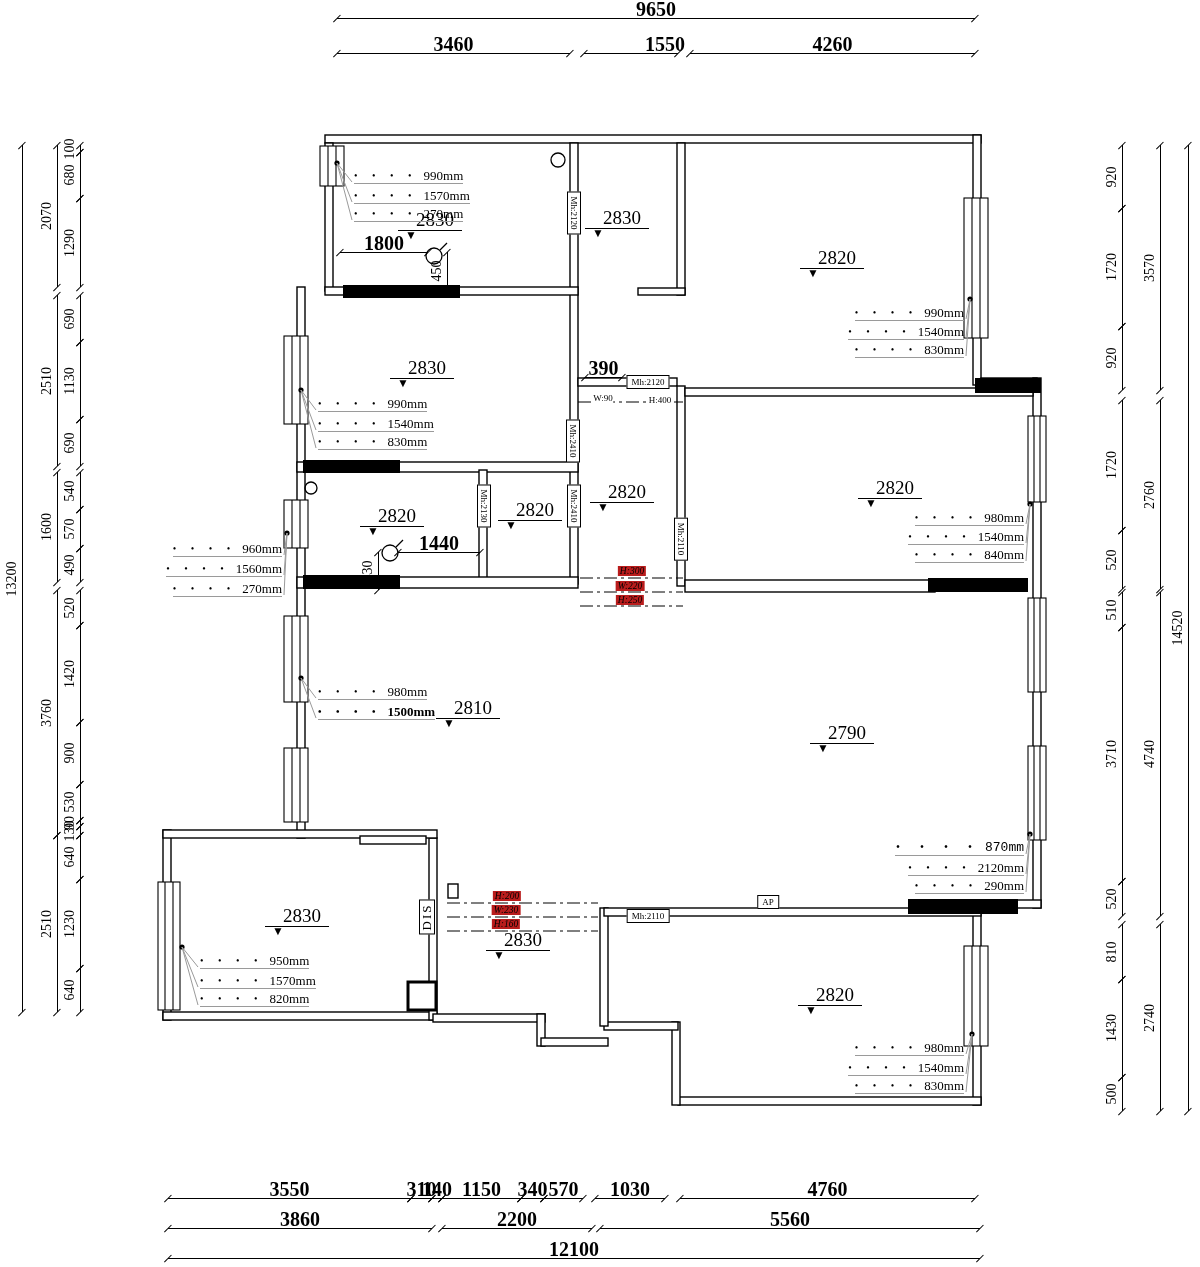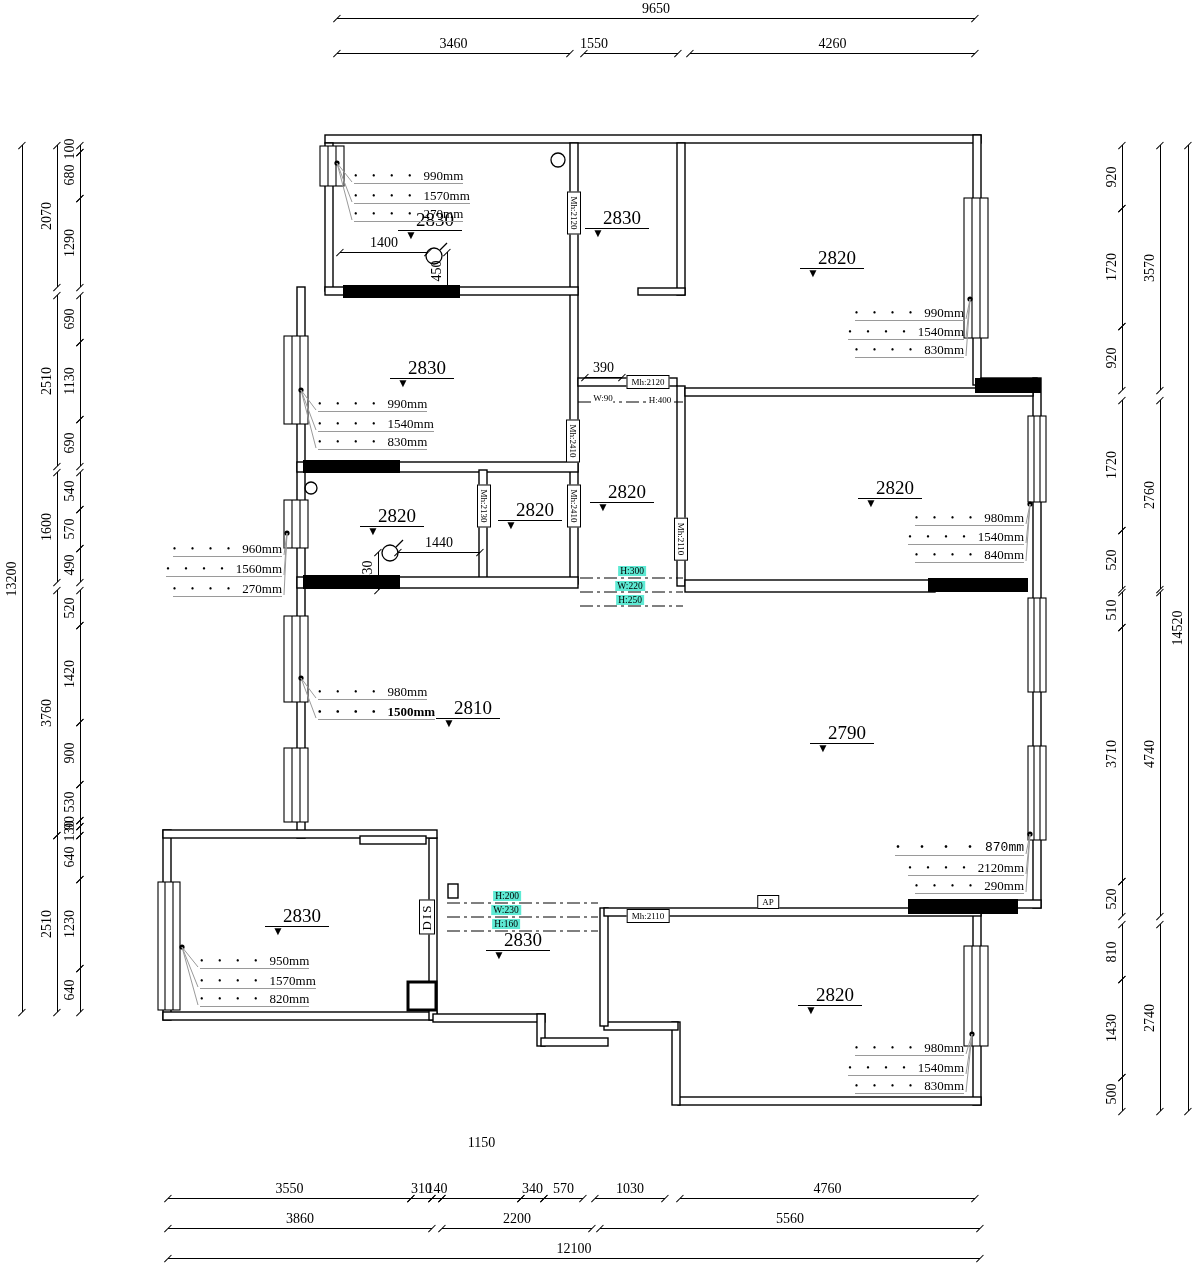--- a/index.html
+++ b/index.html
@@ -4,42 +4,42 @@
 <style>
   html,body{margin:0;padding:0;background:#fff;}
   #plan{position:relative;width:1200px;height:1267px;background:#fff;overflow:hidden;
         font-family:"Liberation Serif",serif;color:#000;}
   #walls,#ovl{position:absolute;left:0;top:0;}
   
   .dln{position:absolute;background:#000;}
   .dln.h{height:1.3px;}
   .dln.v{width:1.3px;}
   .tk{position:absolute;width:10px;height:1.3px;background:#000;transform:rotate(-45deg);}
-  .dlab{position:absolute;font-size:14px;line-height:14px;white-space:nowrap;transform:translate(-50%,0);}
+  .dlab{position:absolute;font-size:20px;line-height:14px;white-space:nowrap;transform:translate(-50%,0);font-weight:bold;}
   .dlabv{position:absolute;font-size:14px;line-height:14px;white-space:nowrap;
          transform:translate(-50%,-50%) rotate(-90deg);}
   
   .level{position:absolute;width:64px;}
   .level .t{display:block;text-align:center;font-size:19px;line-height:20px;
             border-bottom:1.6px solid #000;padding-left:10px;}
   .level .tri{position:absolute;left:7px;top:19px;font-size:12px;line-height:12px;}
   
   .lrow{position:absolute;font-size:13px;line-height:15px;white-space:nowrap;
         border-bottom:1px solid #9a9a9a;min-width:100px;}
   .lrow .dots{letter-spacing:6px;font-size:10px;vertical-align:1px;}
   .lrow .lbl{margin-left:6px;}
   
   .door{position:absolute;font-size:9px;line-height:10px;white-space:nowrap;background:#fff;
         transform:translate(-50%,-50%);}
   .door.vert{transform:translate(-50%,-50%) rotate(90deg);}
   .door.vertccw{transform:translate(-50%,-50%) rotate(-90deg);}
   .door.boxed{border:1px solid #000;padding:1px 4px;}
   .door.big{font-size:13px;letter-spacing:2px;padding:2px 3px;}
   .beamlab{position:absolute;font-size:9.5px;line-height:10px;white-space:nowrap;
-           background:#5eead4;transform:translate(-50%,0);padding:0 2px;}
+           background:#b91c1c;transform:translate(-50%,0);padding:0 2px;font-style:italic;}
 </style>
 </head>
 <body>
 
 <div id="plan">
 
   <svg id="walls" width="1200" height="1267" viewBox="0 0 1200 1267">
     <g fill="#ffffff" stroke="#000000" stroke-width="1.4">
       <rect x="325" y="135" width="656" height="8"></rect>
       <rect x="325" y="143" width="8" height="148"></rect>
@@ -203,41 +203,41 @@
     <div class="tk" style="left: 332px; top: 18px;"></div>
     <div class="tk" style="left: 970px; top: 18px;"></div>
     <div class="dlab" style="left: 656px; top: 2px;">9650</div>
     <div class="dln h" style="left: 337px; top: 53px; width: 233px;"></div>
     <div class="tk" style="left: 332px; top: 53px;"></div>
     <div class="tk" style="left: 565px; top: 53px;"></div>
     <div class="dlab" style="left: 453.5px; top: 37px;">3460</div>
     <div class="dln h" style="left: 584px; top: 53px; width: 94px;"></div>
     <div class="tk" style="left: 579px; top: 53px;"></div>
     <div class="tk" style="left: 673px; top: 53px;"></div>
-    <div class="dlab" style="left: 594px; top: 37px;">1550</div>
+    <div class="dlab" style="left: 665px; top: 37px;">1550</div>
     <div class="dln h" style="left: 690px; top: 53px; width: 285px;"></div>
     <div class="tk" style="left: 685px; top: 53px;"></div>
     <div class="tk" style="left: 970px; top: 53px;"></div>
     <div class="dlab" style="left: 832.5px; top: 37px; text-align: center;">4260</div>
     <div class="dln h" style="left: 168px; top: 1198px; width: 243px;"></div>
     <div class="tk" style="left: 163px; top: 1198px;"></div>
     <div class="tk" style="left: 406px; top: 1198px;"></div>
     <div class="dlab" style="left: 289.5px; top: 1182px;">3550</div>
     <div class="dln h" style="left: 411px; top: 1198px; width: 21px;"></div>
     <div class="tk" style="left: 406px; top: 1198px;"></div>
     <div class="tk" style="left: 427px; top: 1198px;"></div>
     <div class="dlab" style="left: 421.5px; top: 1182px;">310</div>
     <div class="dln h" style="left: 432px; top: 1198px; width: 10px;"></div>
     <div class="tk" style="left: 427px; top: 1198px;"></div>
     <div class="tk" style="left: 437px; top: 1198px;"></div>
     <div class="dlab" style="left: 437px; top: 1182px;">140</div>
     <div class="dln h" style="left: 442px; top: 1198px; width: 79px;"></div>
     <div class="tk" style="left: 437px; top: 1198px;"></div>
     <div class="tk" style="left: 516px; top: 1198px;"></div>
-    <div class="dlab" style="left: 481.5px; top: 1136px;">1150</div>
+    <div class="dlab" style="left: 481.5px; top: 1182px;">1150</div>
     <div class="dln h" style="left: 521px; top: 1198px; width: 23px;"></div>
     <div class="tk" style="left: 516px; top: 1198px;"></div>
     <div class="tk" style="left: 539px; top: 1198px;"></div>
     <div class="dlab" style="left: 532.5px; top: 1182px;">340</div>
     <div class="dln h" style="left: 544px; top: 1198px; width: 39px;"></div>
     <div class="tk" style="left: 539px; top: 1198px;"></div>
     <div class="tk" style="left: 578px; top: 1198px;"></div>
     <div class="dlab" style="left: 563.5px; top: 1182px;">570</div>
     <div class="dln h" style="left: 595px; top: 1198px; width: 70px;"></div>
     <div class="tk" style="left: 590px; top: 1198px;"></div>
@@ -419,21 +419,21 @@
     <div class="tk" style="left: 1117px; top: 979px;"></div>
     <div class="tk" style="left: 1117px; top: 1077px;"></div>
     <div class="dlabv" style="left: 1112px; top: 1028px;">1430</div>
     <div class="dln v" style="left: 1122px; top: 1077px; height: 34px;"></div>
     <div class="tk" style="left: 1117px; top: 1077px;"></div>
     <div class="tk" style="left: 1117px; top: 1111px;"></div>
     <div class="dlabv" style="left: 1112px; top: 1094px;">500</div>
     <div class="dln h" style="left: 340px; top: 252px; width: 88px;"></div>
     <div class="tk" style="left: 335px; top: 252px;"></div>
     <div class="tk" style="left: 423px; top: 252px;"></div>
-    <div class="dlab" style="left: 384px; top: 236px;">1400</div>
+    <div class="dlab" style="left: 384px; top: 236px;">1800</div>
     <div class="dln v" style="left: 447px; top: 252px; height: 38px;"></div>
     <div class="tk" style="left: 442px; top: 252px;"></div>
     <div class="tk" style="left: 442px; top: 290px;"></div>
     <div class="dlabv" style="left: 437px; top: 271px;">450</div>
     <div class="dln h" style="left: 585px; top: 377px; width: 37px;"></div>
     <div class="tk" style="left: 580px; top: 377px;"></div>
     <div class="tk" style="left: 617px; top: 377px;"></div>
     <div class="dlab" style="left: 603.5px; top: 361px;">390</div>
     <div class="dln h" style="left: 398px; top: 552px; width: 82px;"></div>
     <div class="tk" style="left: 393px; top: 552px;"></div>

